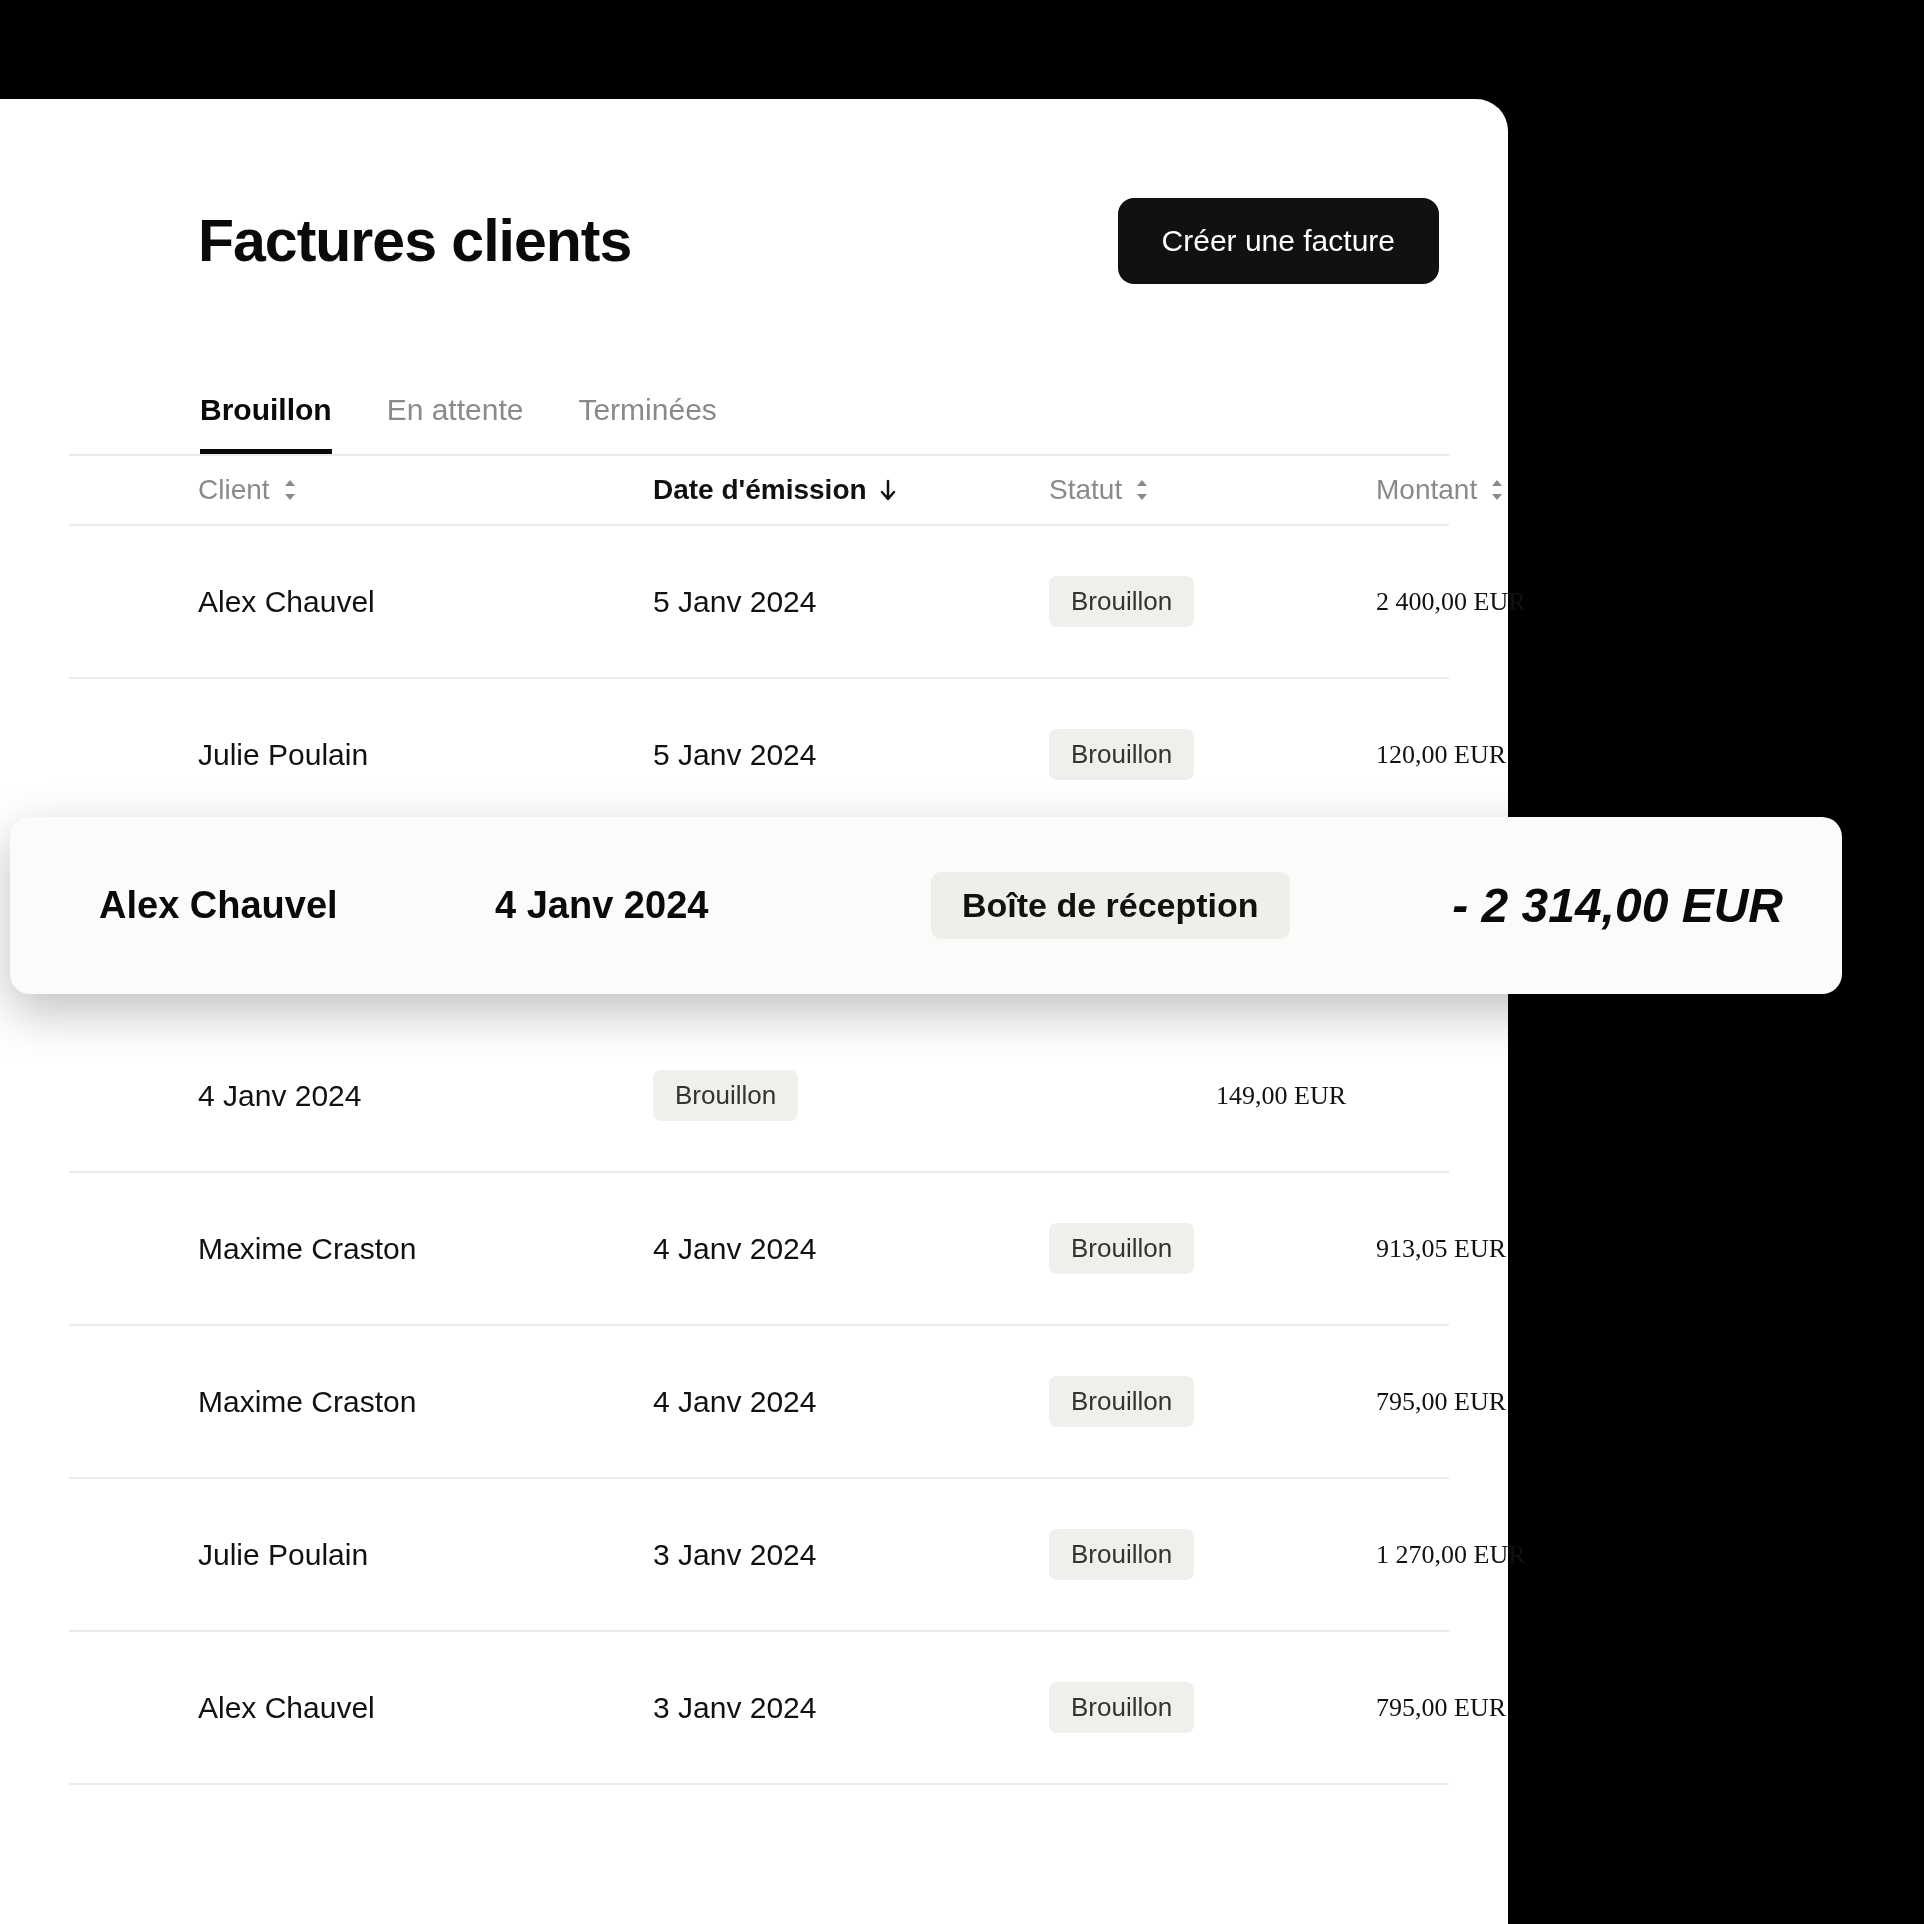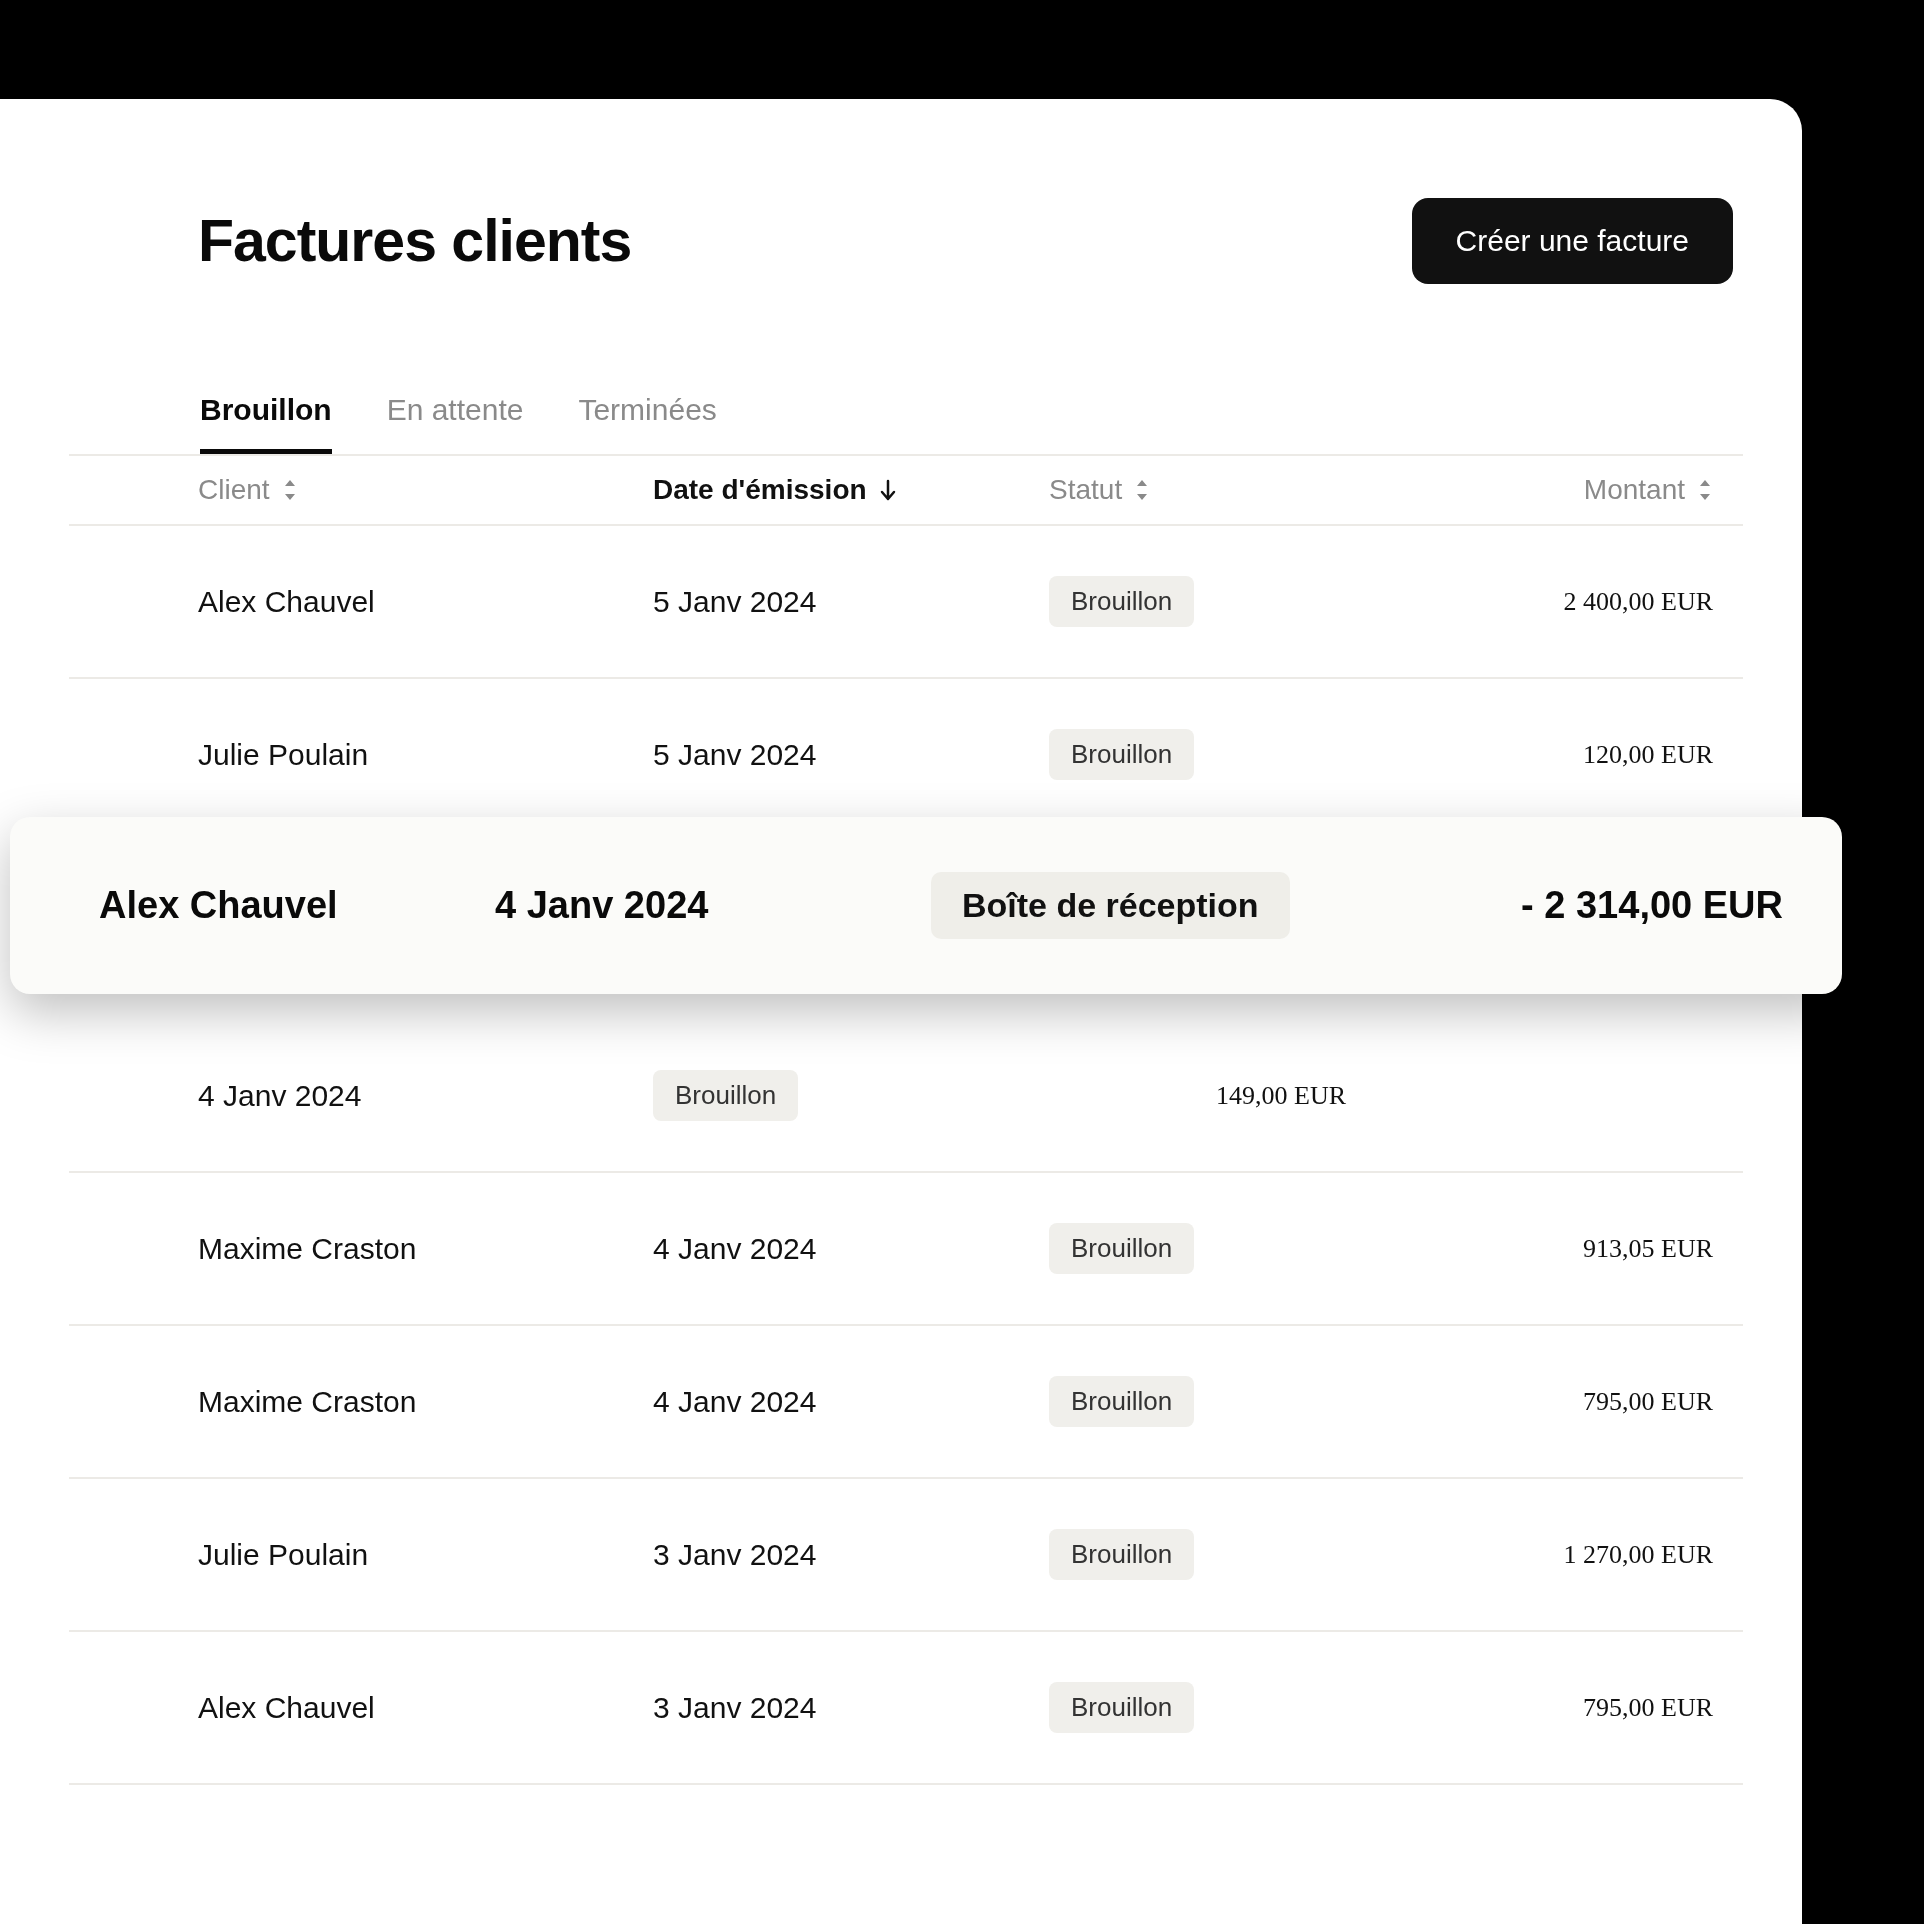--- a/index.html
+++ b/index.html
@@ -8,21 +8,21 @@
       background: #000;
       width: 1925px;
       height: 1925px;
       position: relative;
       overflow: hidden;
     }
     .window {
       position: absolute;
       top: 99px;
       left: 0;
-      width: 1802px;
+      width: 1508px;
       height: 1826px;
       background: #fff;
       border-radius: 0 32px 0 0;
       padding: 99px 69px 0 198px;
       box-shadow: 20px 0 40px rgba(0,0,0,0.4);
     }
     .header {
       display: flex;
       justify-content: space-between;
       align-items: center;
@@ -129,25 +129,26 @@
     .highlight .h-status-wrap { display: flex; }
     .highlight .h-badge {
       background: #efeee9;
       color: #111;
       font-size: 34px;
       font-weight: 600;
       padding: 14px 31px;
       border-radius: 10px;
     }
     .highlight .h-amount {
-      font-size: 38px;
+      font-size: 48px;
       font-weight: 700;
       color: #0a0a0a;
       text-align: right;
       white-space: nowrap;
+      font-style: italic;
     }
   </style>
 </head>
 <body>
 
 <div class="window">
 
   <div class="header">
     <h1 class="page-title">Factures clients</h1>
     <button class="create-btn">Créer une facture</button>

